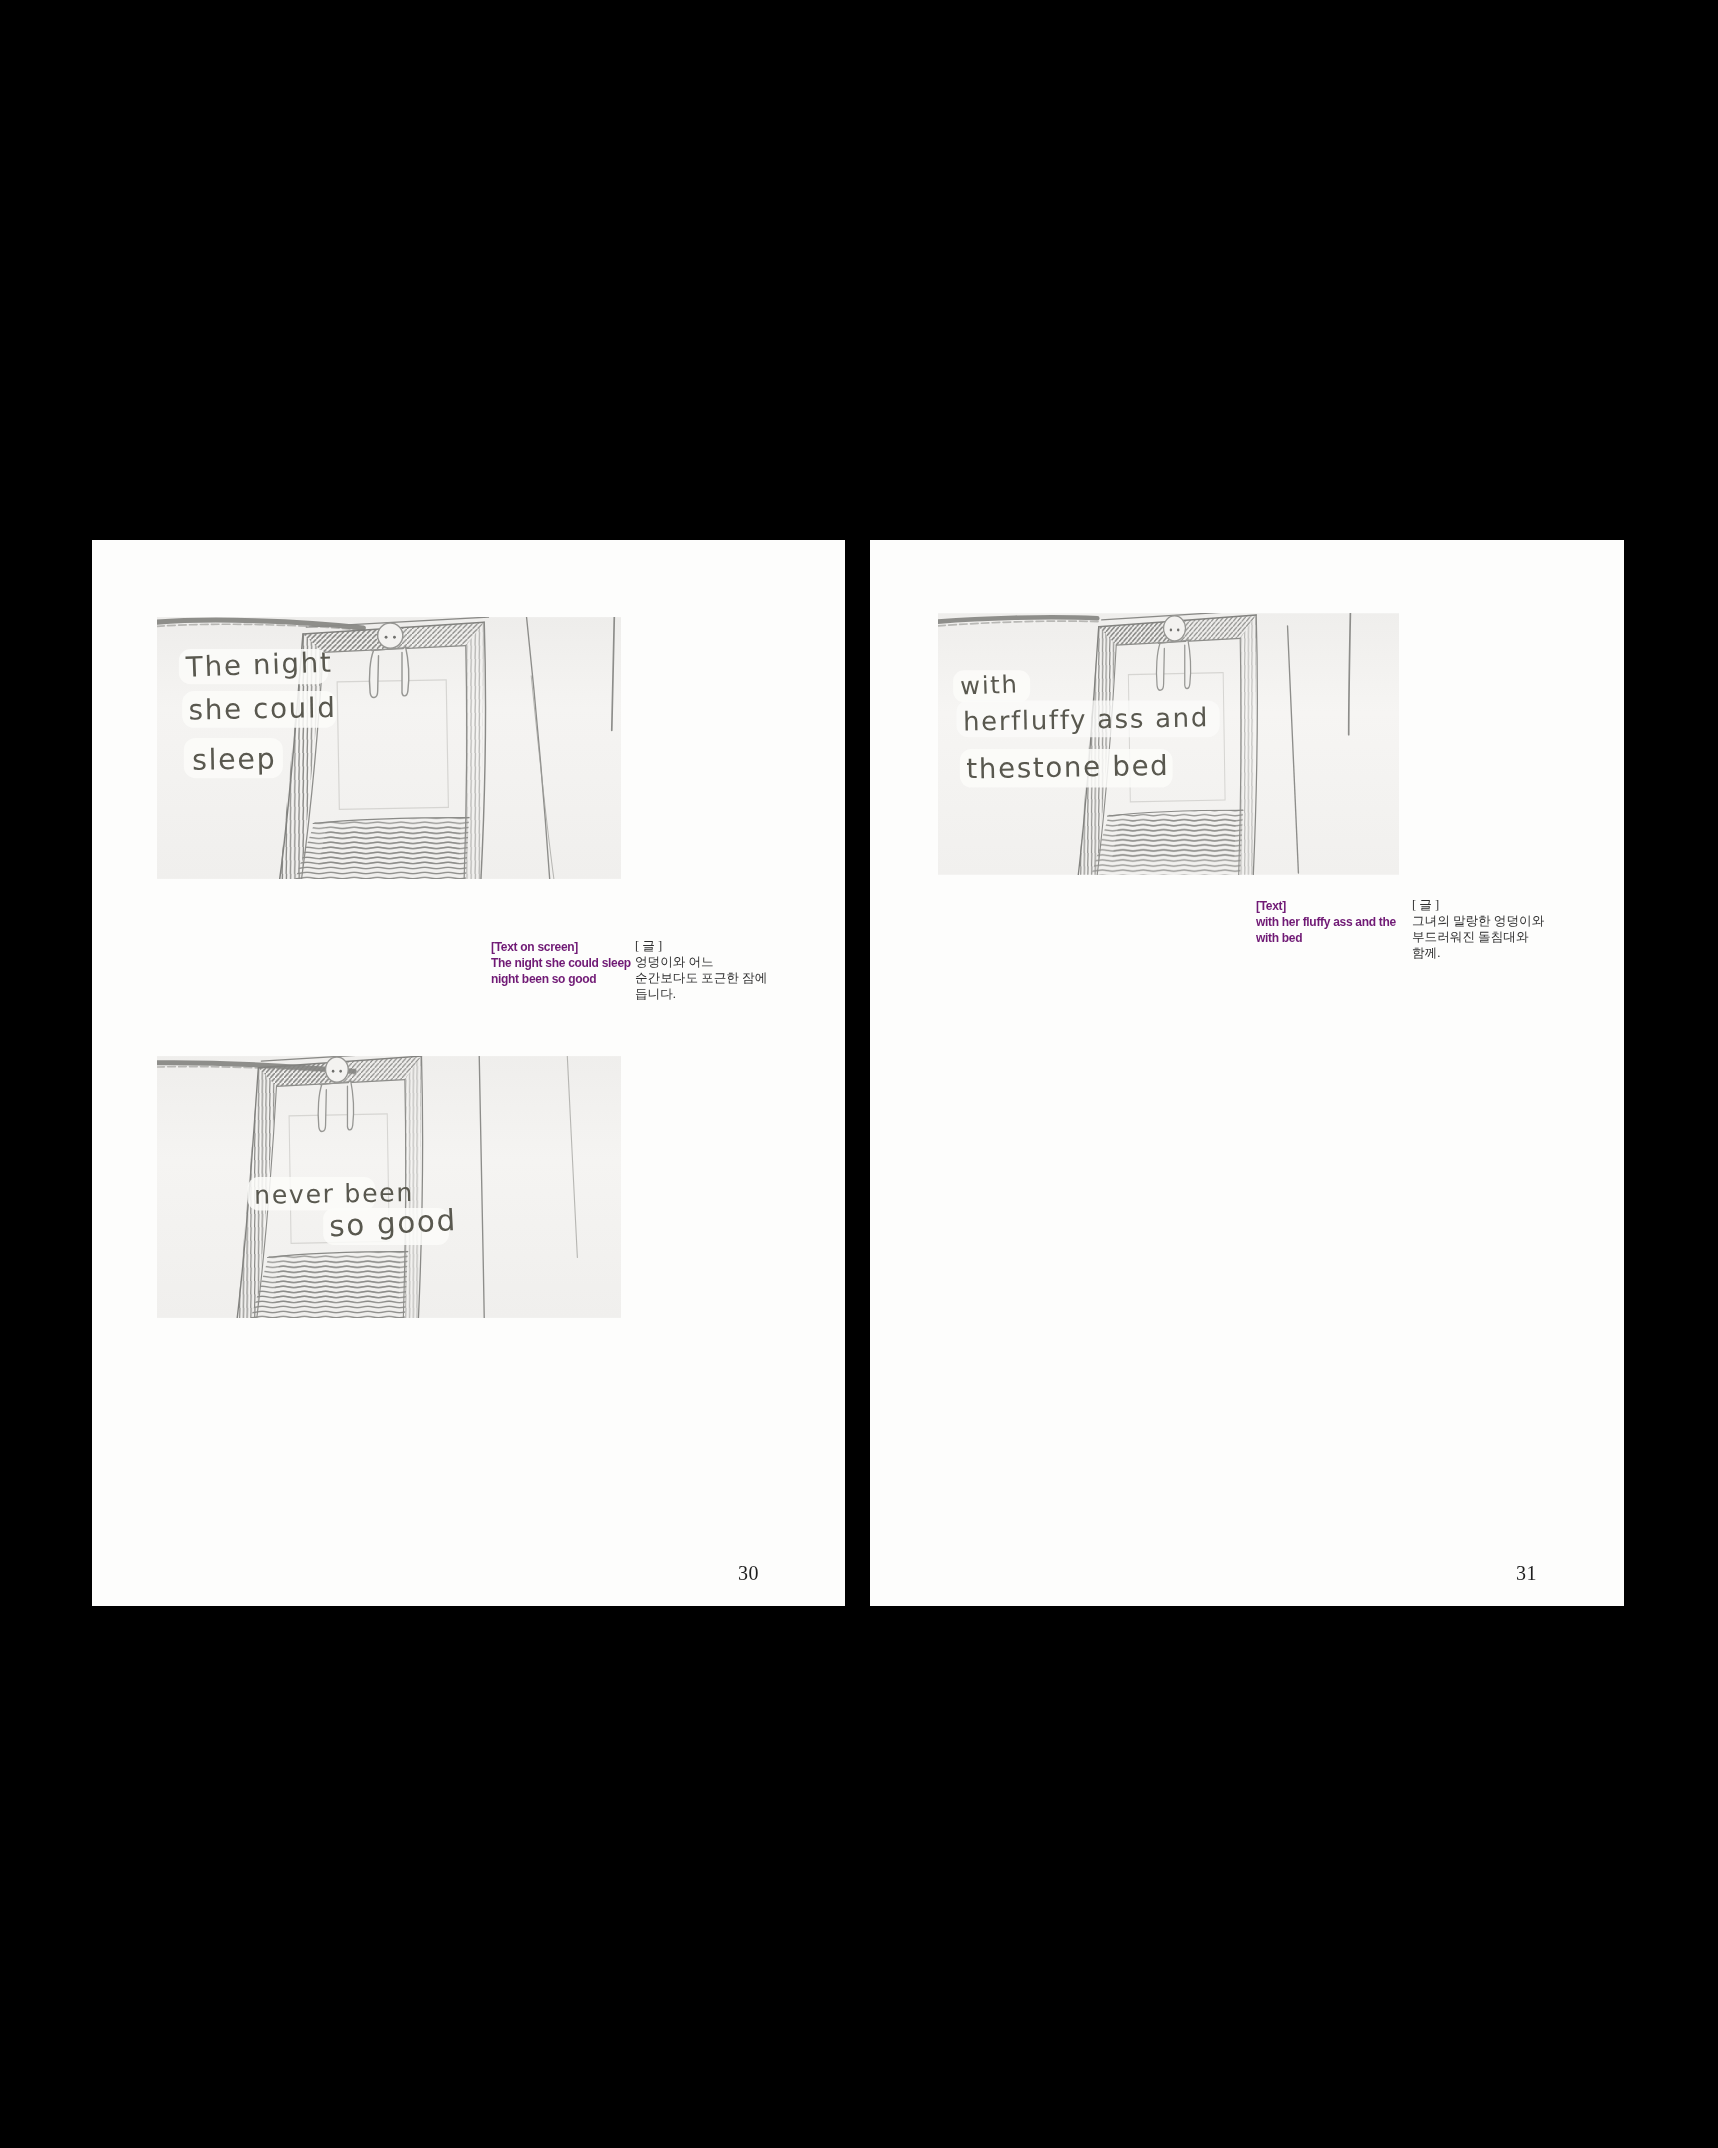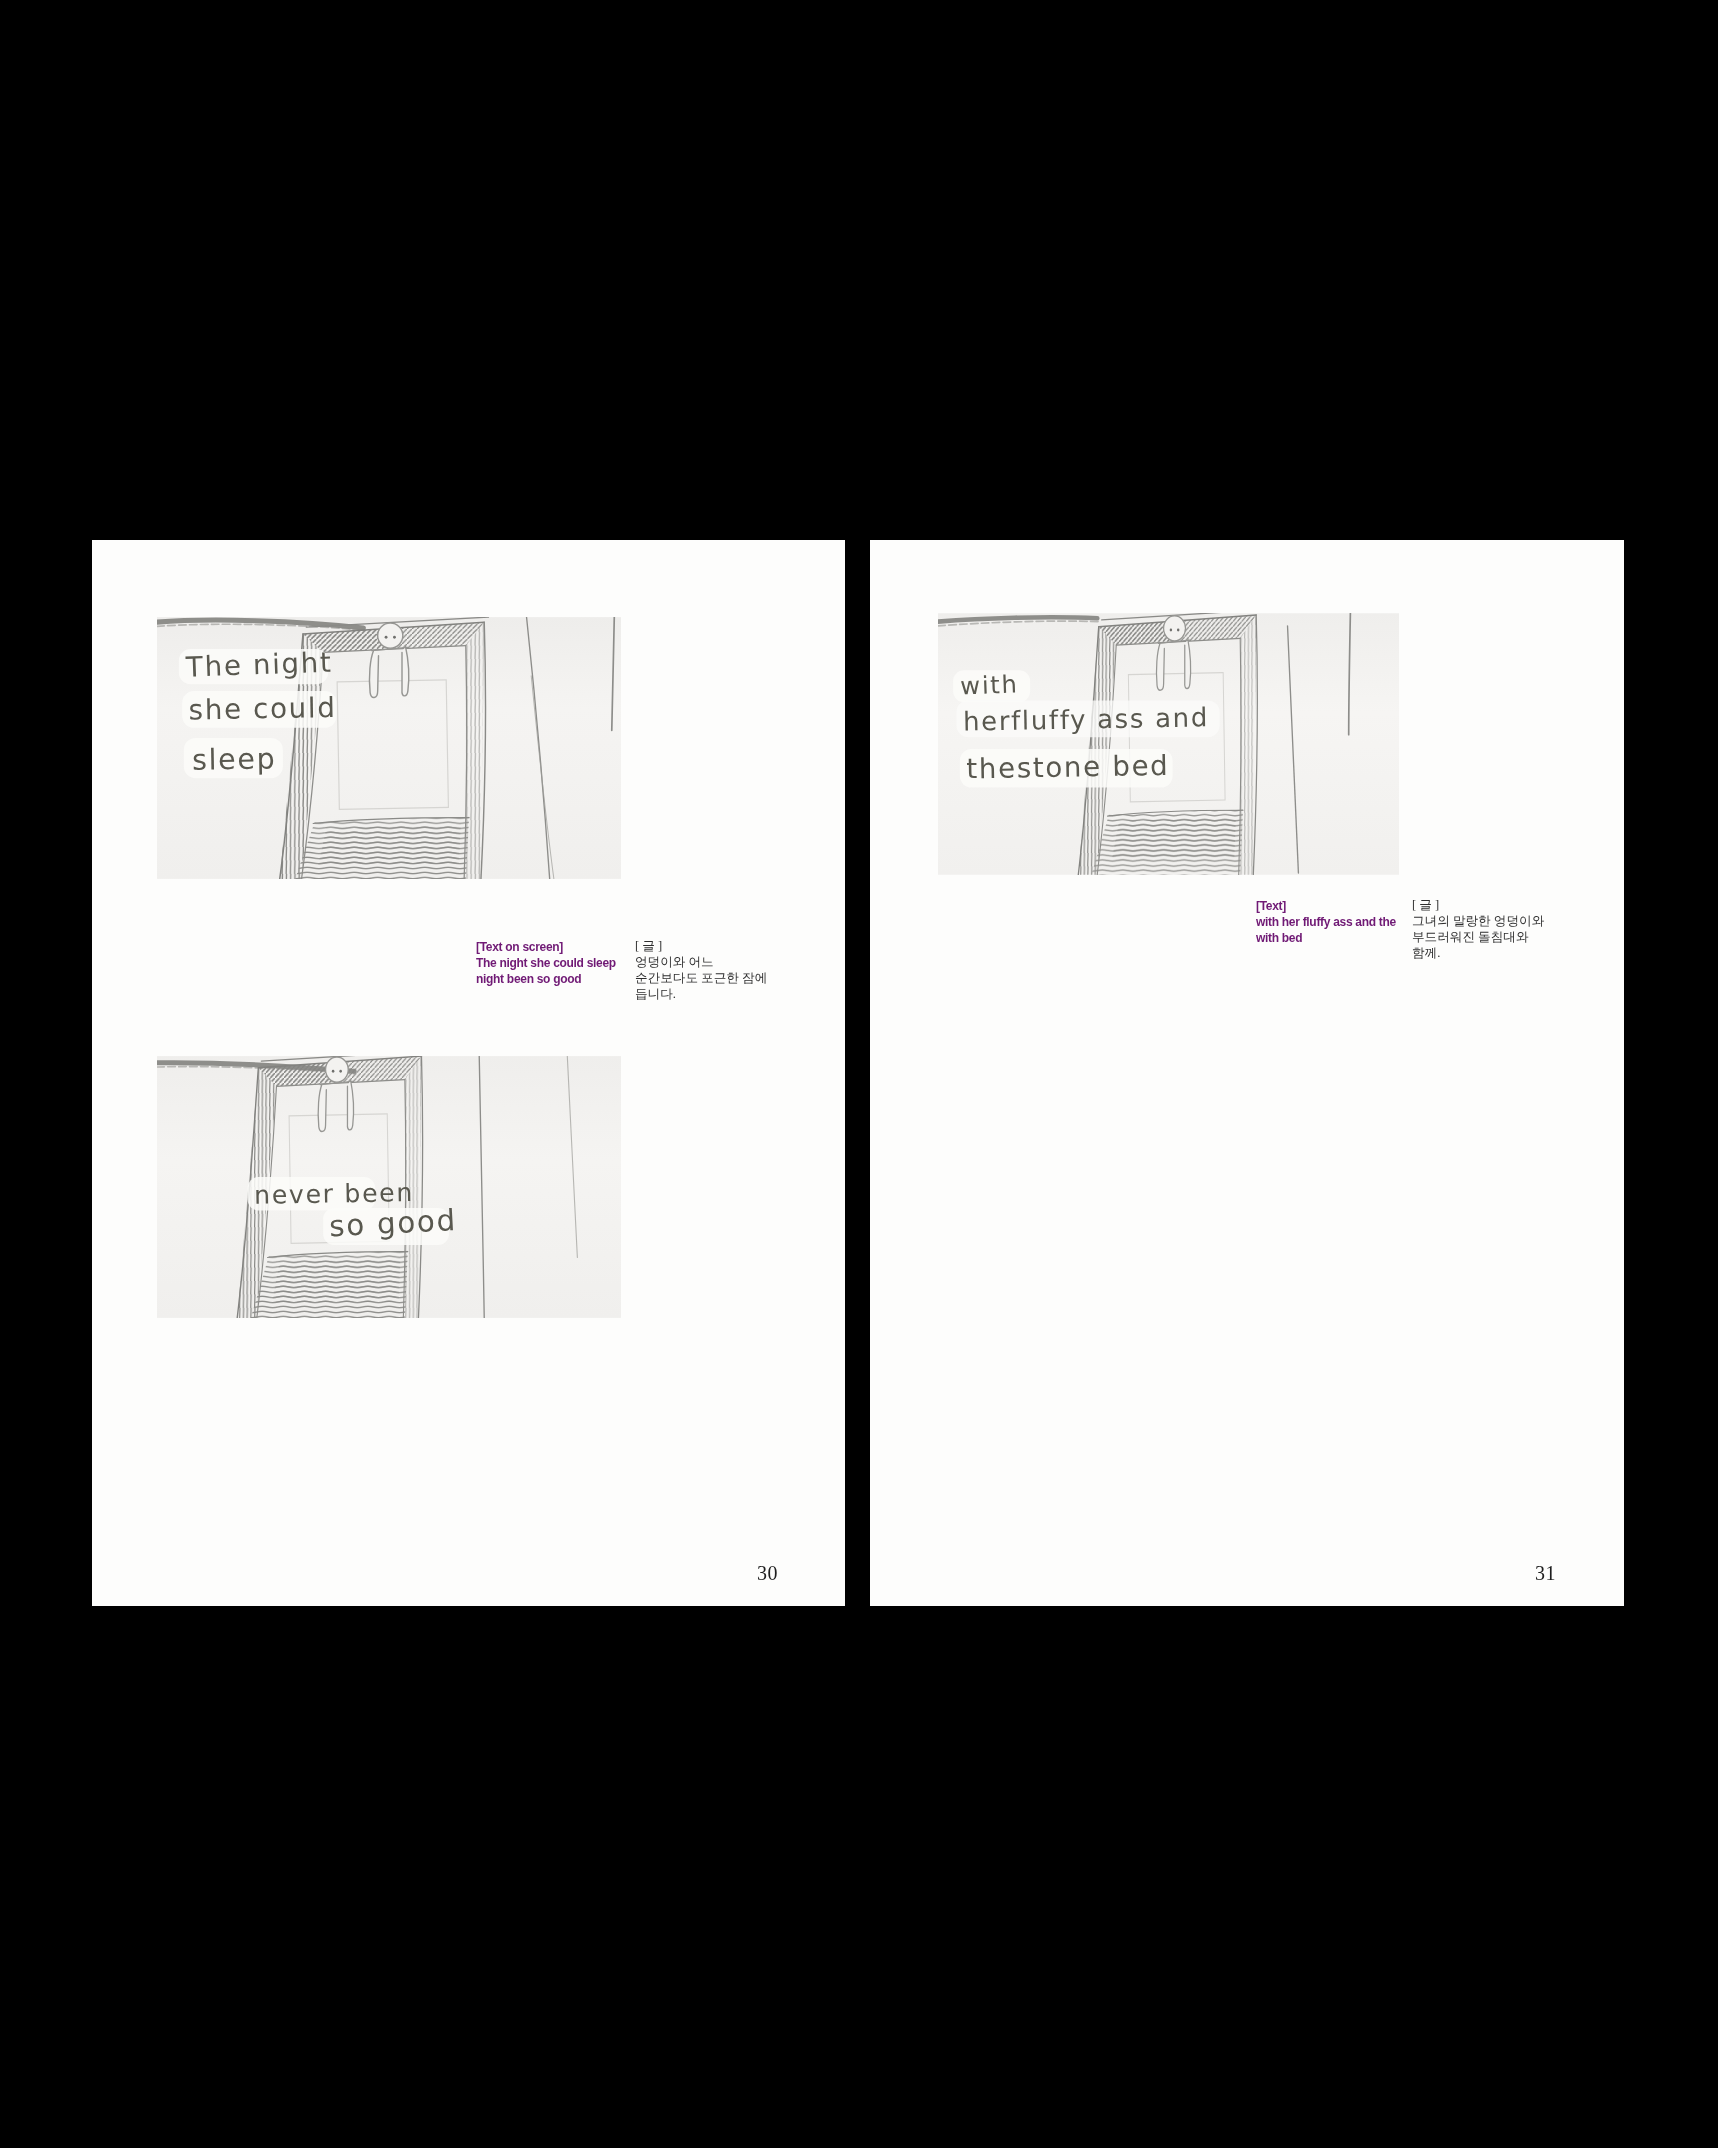--- a/index.html
+++ b/index.html
@@ -7,21 +7,21 @@
        font-family:"Liberation Sans",sans-serif;}
   .page{position:absolute;top:540px;height:1066px;background:#fdfdfc;}
   #left-page{left:92px;width:753px;}
   #right-page{left:870px;width:754px;}
   .panel{position:absolute;display:block;}
   .cap{position:absolute;font-size:12px;line-height:16px;letter-spacing:-0.3px;
        color:#701a75;font-weight:600;width:153px;white-space:nowrap;}
   .cap.ko{font-family:"Liberation Serif",serif;font-weight:400;font-size:12.6px;
           letter-spacing:0;color:#2e2e2e;width:168px;}
   .pagenum{position:absolute;top:1022px;font-family:"Liberation Serif",serif;
-           font-size:20px;color:#1e1e1e;letter-spacing:0.4px;margin-left:19px;}
+           font-size:20px;color:#1e1e1e;letter-spacing:0.4px;}
   .hw{font-family:"DejaVu Sans",sans-serif;fill:#59584f;letter-spacing:2px;}
 </style>
 </head>
 <body>
 
 <div class="page" id="left-page">
 
   <svg class="panel" style="left:65px;top:77px" width="464" height="262" viewBox="0 0 553 312">
     <defs>
       <linearGradient id="grad1" x1="0" y1="0" x2="0" y2="1">
@@ -75,21 +75,21 @@
     <g>
       <rect x="26" y="38" width="178" height="42" rx="14" fill="#fbfbf9" opacity="0.85"></rect>
       <rect x="30" y="88" width="184" height="44" rx="14" fill="#fbfbf9" opacity="0.85"></rect>
       <rect x="32" y="144" width="118" height="48" rx="14" fill="#fbfbf9" opacity="0.85"></rect>
       <text class="hw" x="35" y="71" font-size="33" transform="rotate(-2 35 71)">The night</text>
       <text class="hw" x="38" y="122" font-size="33" transform="rotate(-1 38 122)">she could</text>
       <text class="hw" x="42" y="182" font-size="34" transform="rotate(-1 42 182)">sleep</text>
     </g>
   </svg>
 
-  <div class="cap en" style="left:384px;top:399px">
+  <div class="cap en" style="left:399px;top:399px">
     <div>[Text on screen]</div>
     <div>The night she could sleep</div>
     <div>night been so good</div>
   </div>
   <div class="cap ko" style="left:543px;top:398px">
     <div>[ 글 ]</div>
     <div>엉덩이와 어느</div>
     <div>순간보다도 포근한 잠에</div>
     <div>듭니다.</div>
   </div>

